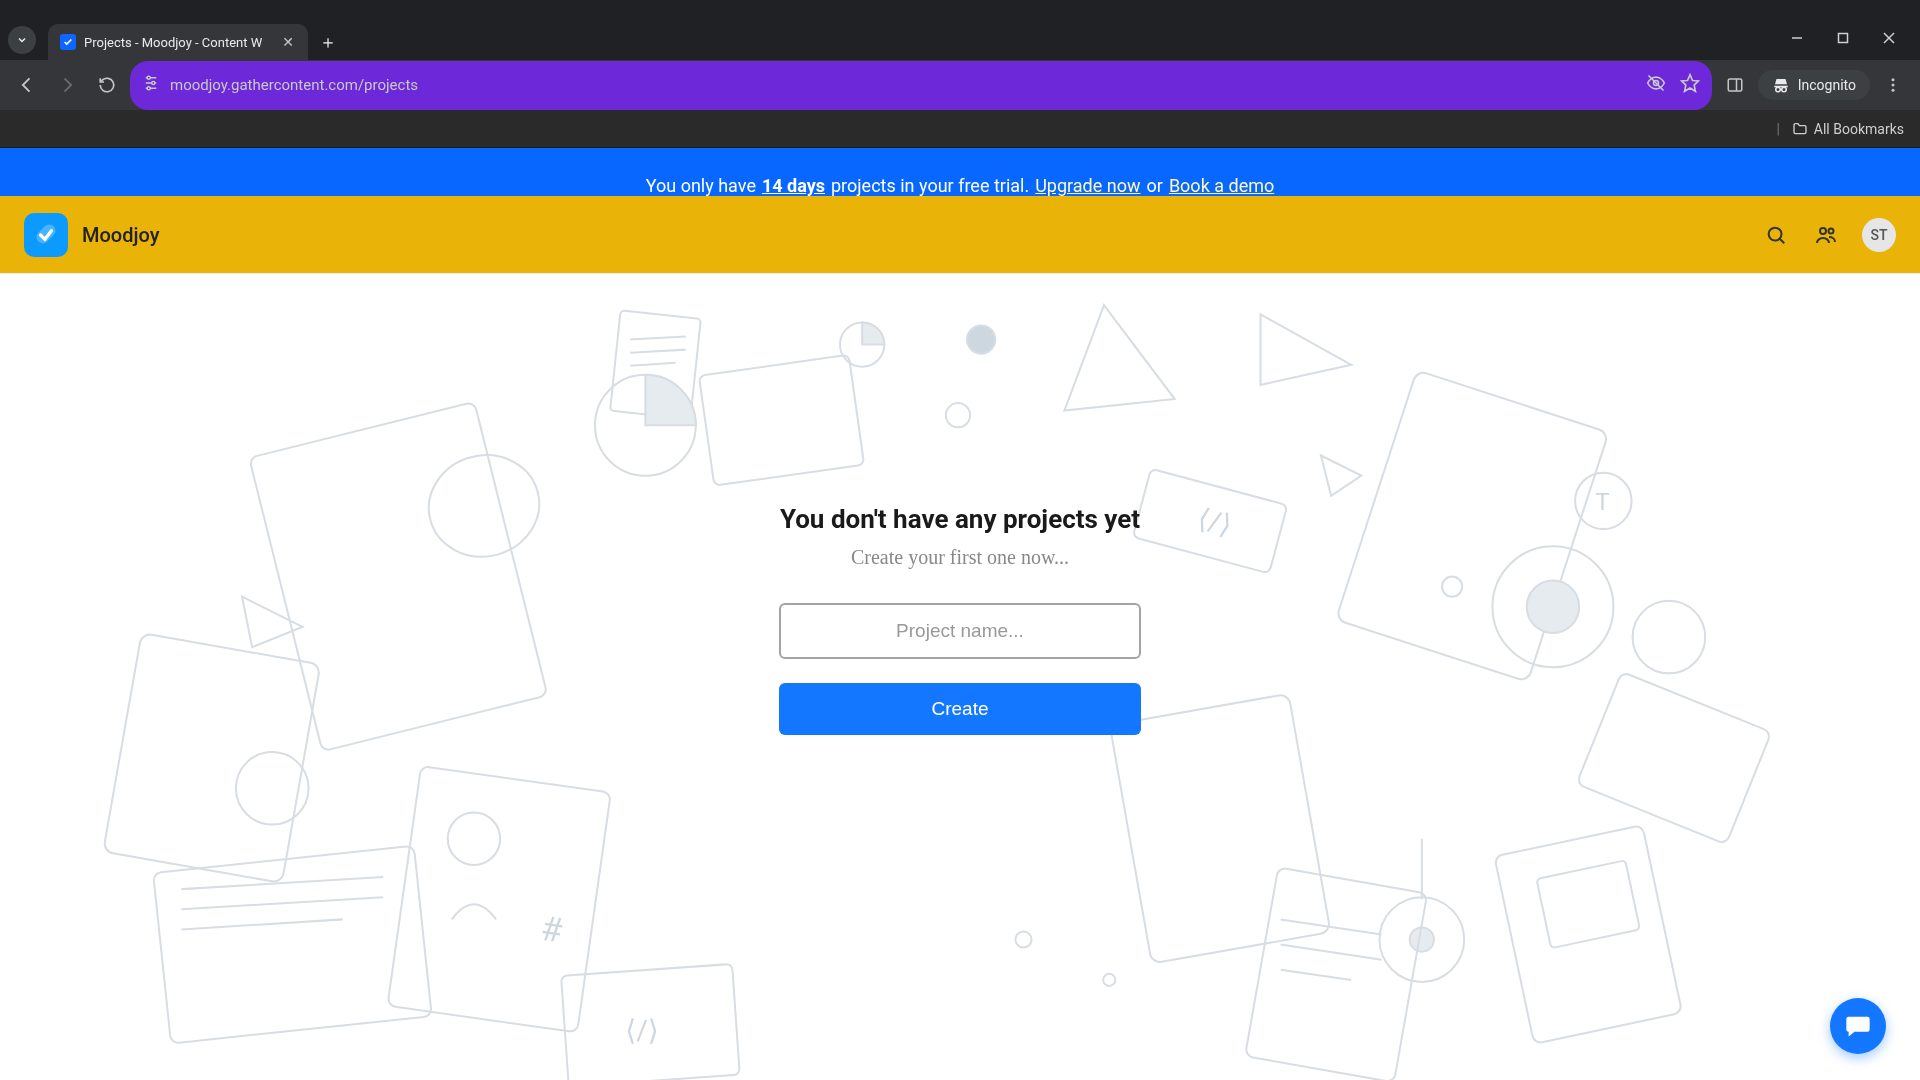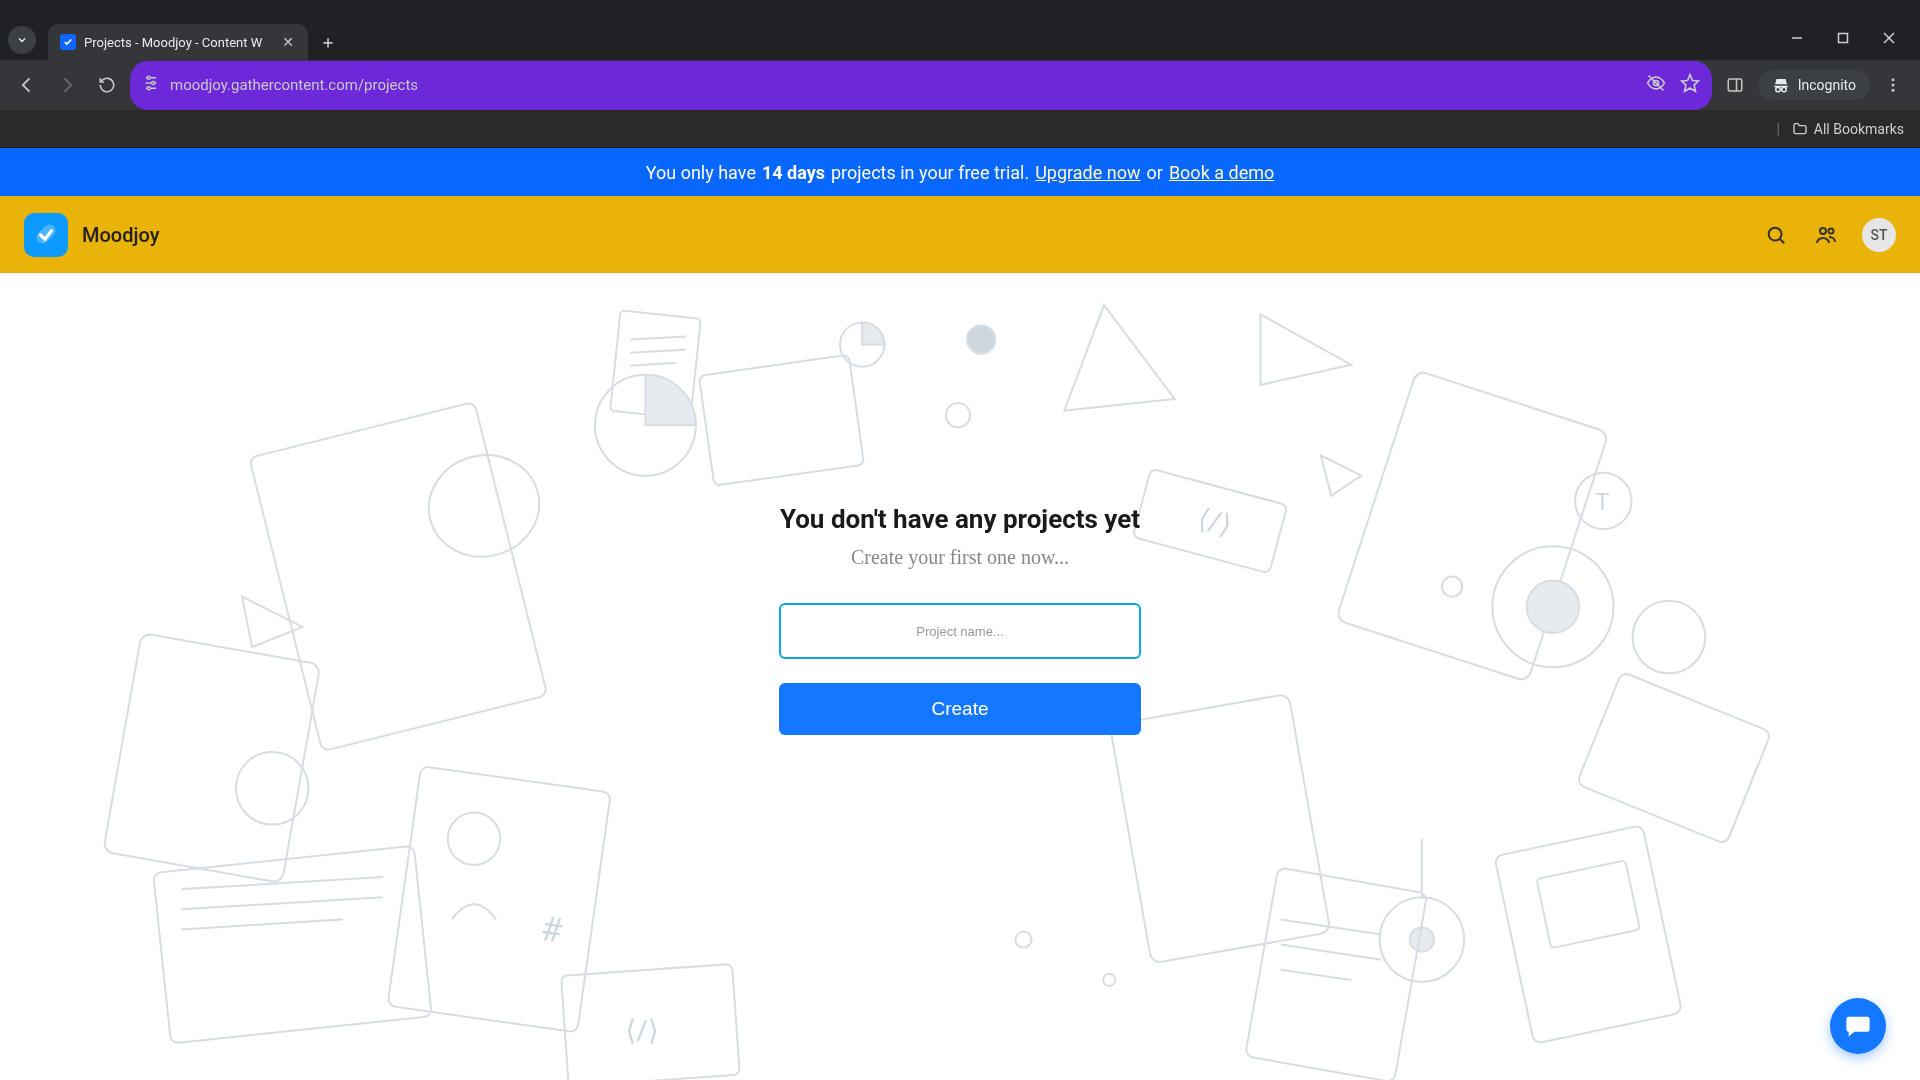--- a/index.html
+++ b/index.html
@@ -134,25 +134,25 @@
     overflow: hidden;
   }
   .page-scroll { flex: 1; overflow-y: scroll; }
   .page-scroll::-webkit-scrollbar { width: 16px; }
   .page-scroll::-webkit-scrollbar-track { background: #f1f1f1; }
   .page-scroll::-webkit-scrollbar-thumb { background: #c1c1c1; border-radius: 8px; }
   .trial-banner {
     background: #0867ff;
     color: #fff;
     height: 48px;
-    display: flex; align-items: center; justify-content: center;
+    display: flex; align-items: flex-end; justify-content: center;
     font-size: 18px;
     gap: 6px;
   }
-  .trial-banner .strong { font-weight: 700; }
+  .trial-banner .strong { font-weight: 700; text-decoration: underline; }
   .trial-banner a { color: #fef9c3; text-decoration: underline; cursor: pointer; }
   .app-header {
     height: 78px;
     display: flex; align-items: center;
     padding: 0 24px;
     gap: 14px;
     border-bottom: 1px solid #eee;
     background: #eab308;
   }
   .product-logo {
@@ -195,23 +195,23 @@
     z-index: 2;
   }
   .empty-sub {
     font-size: 20px; color: #888;
     margin-bottom: 34px;
     z-index: 2;
     font-family: Liberation Serif, serif;
   }
   .pname-input {
     width: 362px; height: 56px;
-    border: 2px solid #0ea5e9;
+    border: 2px solid #a3a3a3;
     border-radius: 6px;
-    font-size: 13px;
+    font-size: 19px;
     text-align: center;
     color: #333;
     outline: none;
     z-index: 2;
     background: #fff;
   }
   .pname-input::placeholder { color: #999; }
   .create-btn {
     width: 362px; height: 52px;
     margin-top: 24px;

